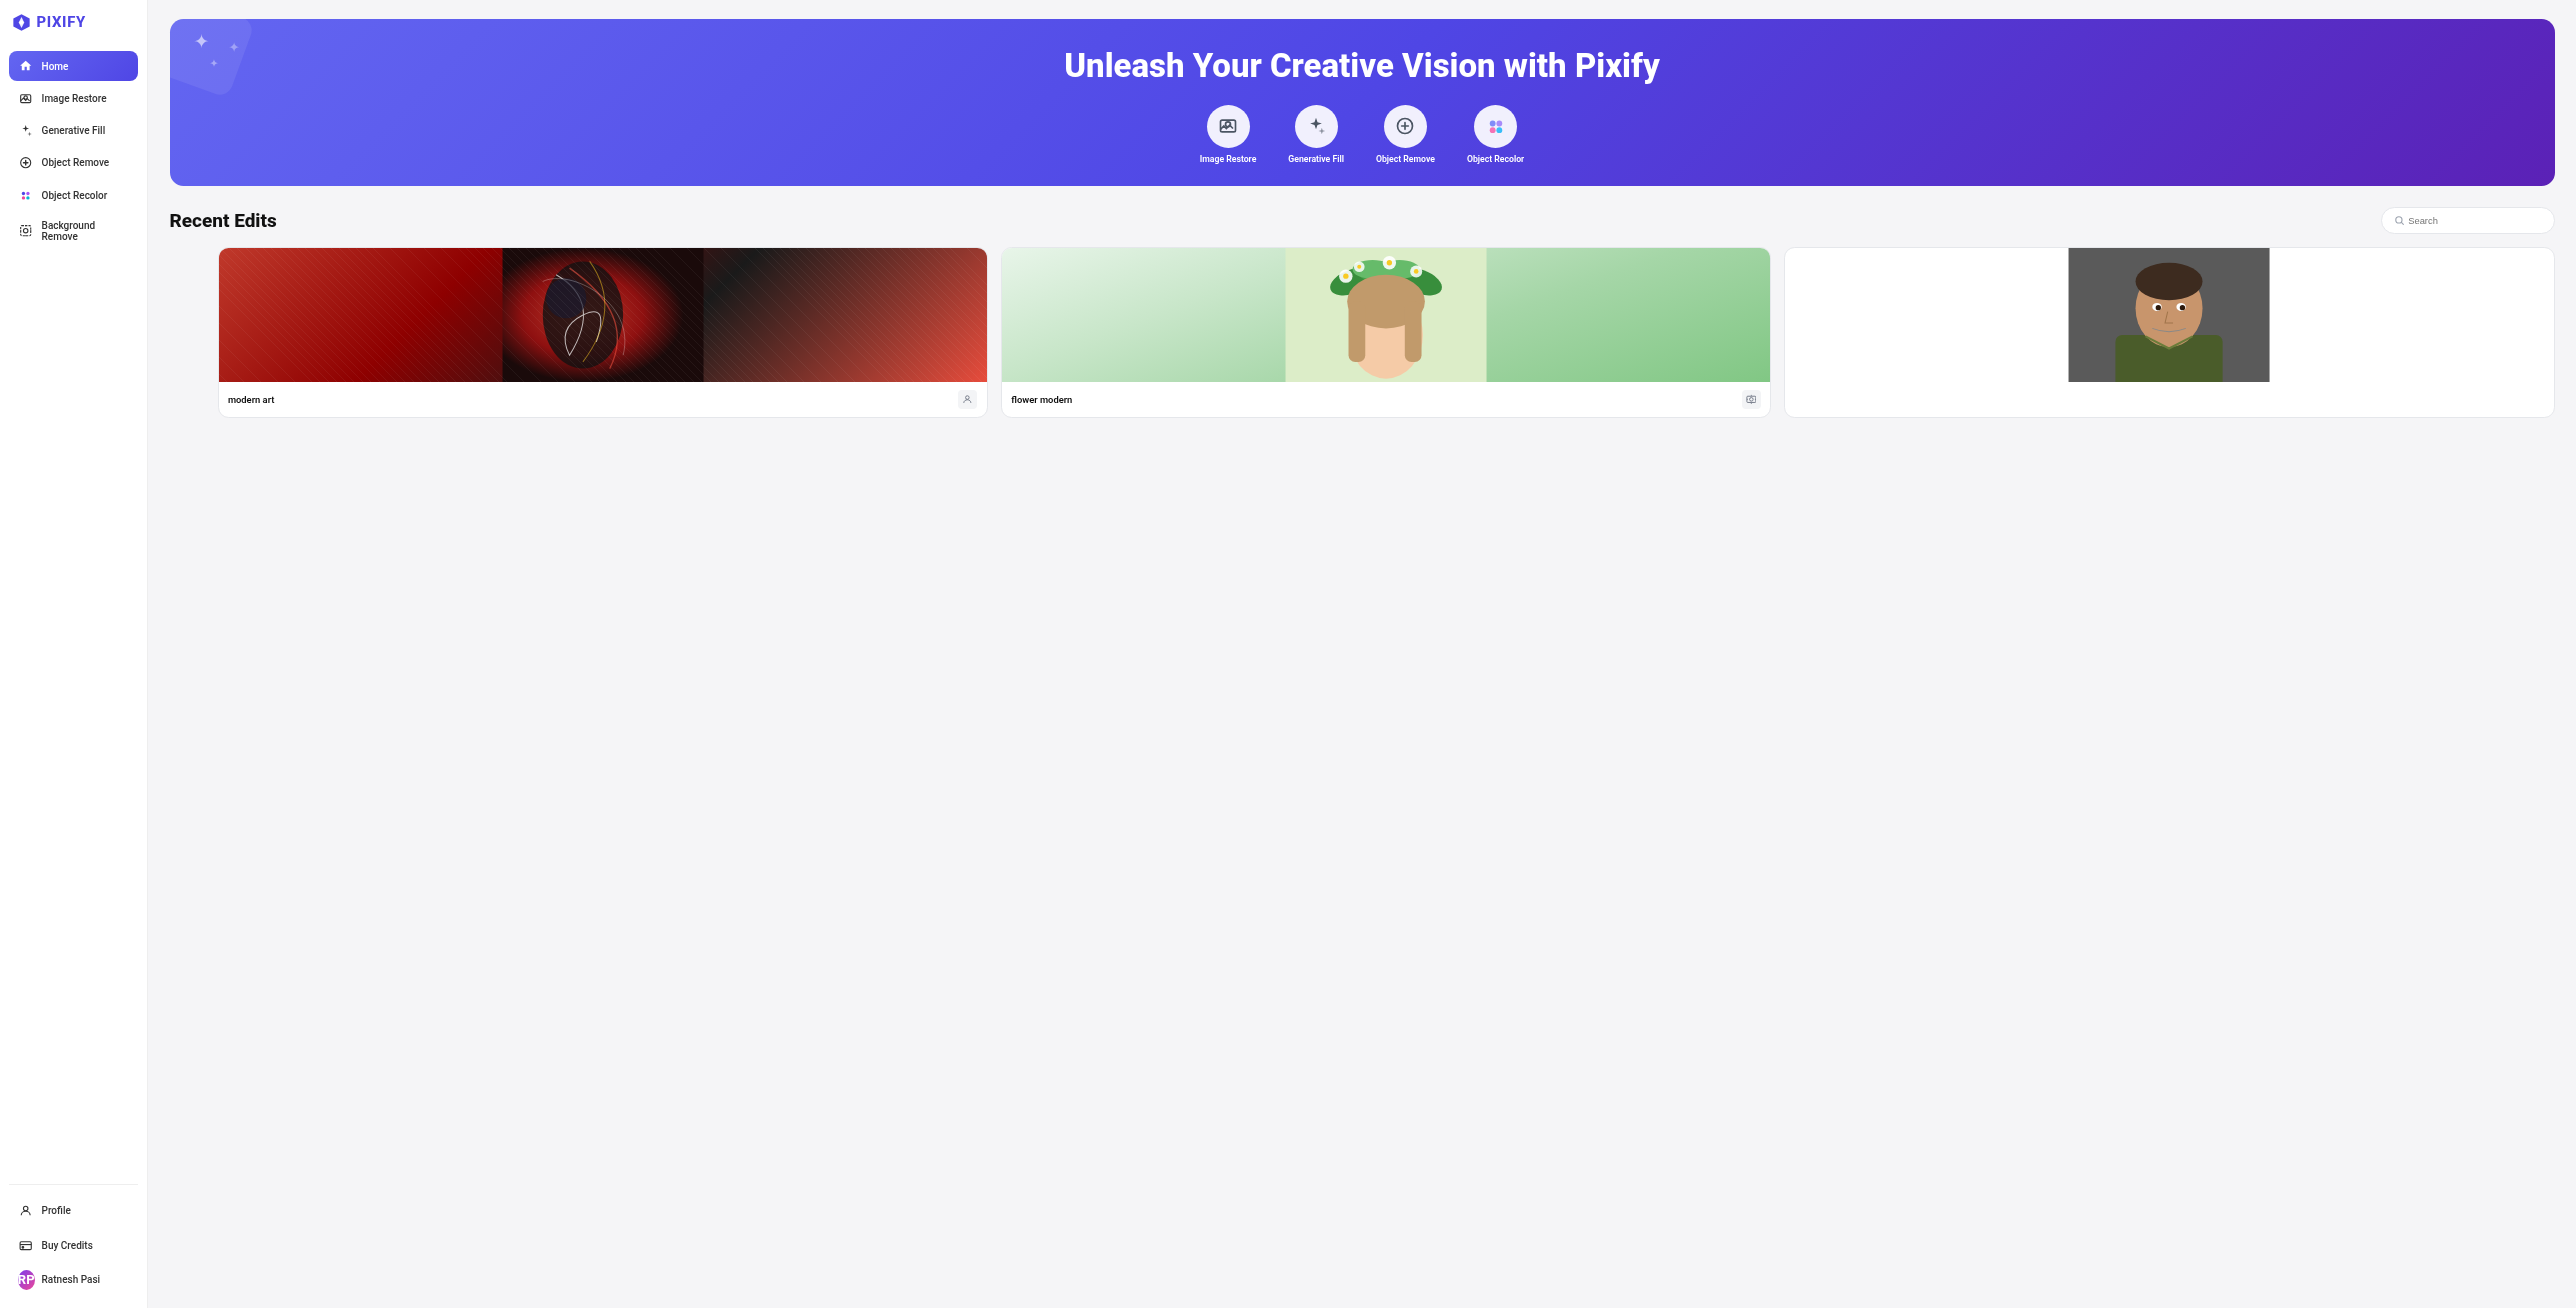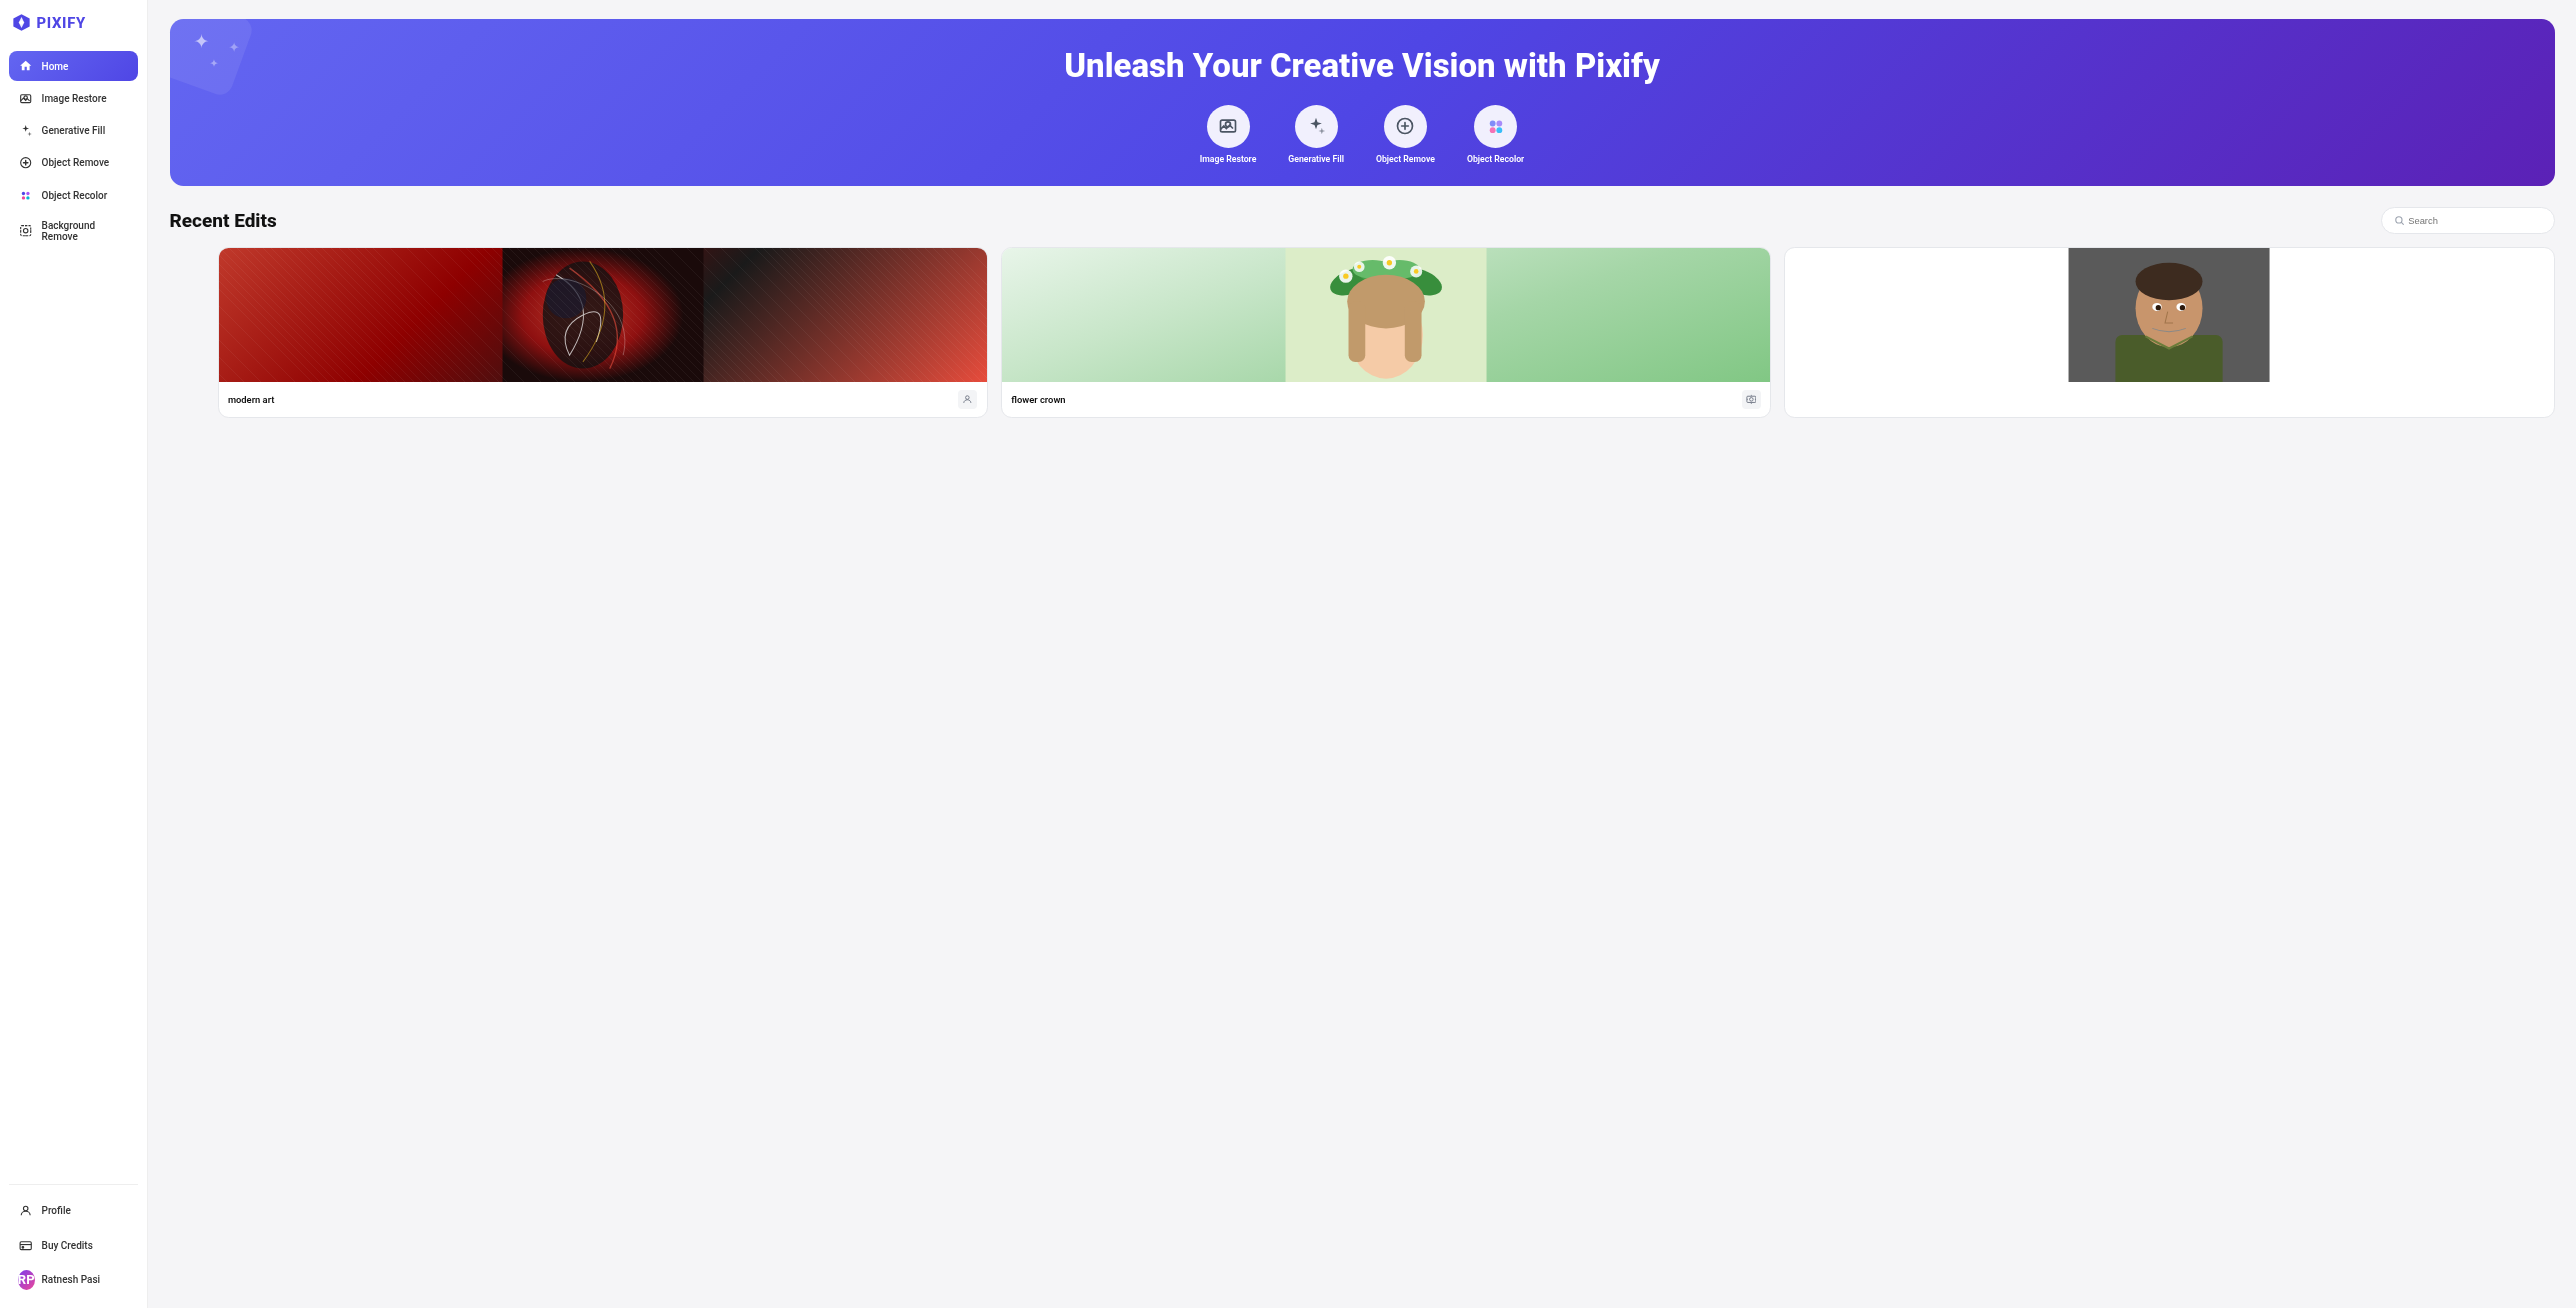--- a/index.html
+++ b/index.html
@@ -17,21 +17,21 @@
       min-height: 100vh;
       display: flex;
       flex-direction: column;
       padding: 13.4px 9.4px;
       border-right: 0.7px solid #eee;
       flex-shrink: 0;
     }
 
     #logo {
       display: flex;
-      align-items: center;
+      align-items: flex-start;
       gap: 5.4px;
       margin-bottom: 19px;
       padding-left: 2.7px;
     }
 
     #logo-text {
       font-size: 14.8px;
       font-weight: 800;
       color: #4f46e5;
       letter-spacing: 0.7px;
@@ -532,21 +532,21 @@
 
             <ellipse cx="150" cy="130" rx="55" ry="65" fill="#f5cba7"></ellipse>
 
             <ellipse cx="150" cy="80" rx="58" ry="40" fill="#c19a6b"></ellipse>
             <rect x="94" y="80" width="25" height="90" rx="10" fill="#c19a6b"></rect>
             <rect x="178" y="80" width="25" height="90" rx="10" fill="#c19a6b"></rect>
           </svg>
         </div>
       </div>
       <div class="card-footer">
-        <span class="card-title">flower crown</span>
+        <span class="card-title">flower modern</span>
         <div class="card-tool-icon">
           <svg width="10.7" height="10.7" viewBox="0 0 24 24" fill="none" stroke="#6b7280" stroke-width="2">
             <circle cx="12" cy="12" r="4"></circle>
             <path d="M2 12h2M20 12h2M12 2v2M12 20v2"></path>
             <rect x="2" y="5" width="20" height="14" rx="2"></rect>
           </svg>
         </div>
       </div>
     </div>
 

